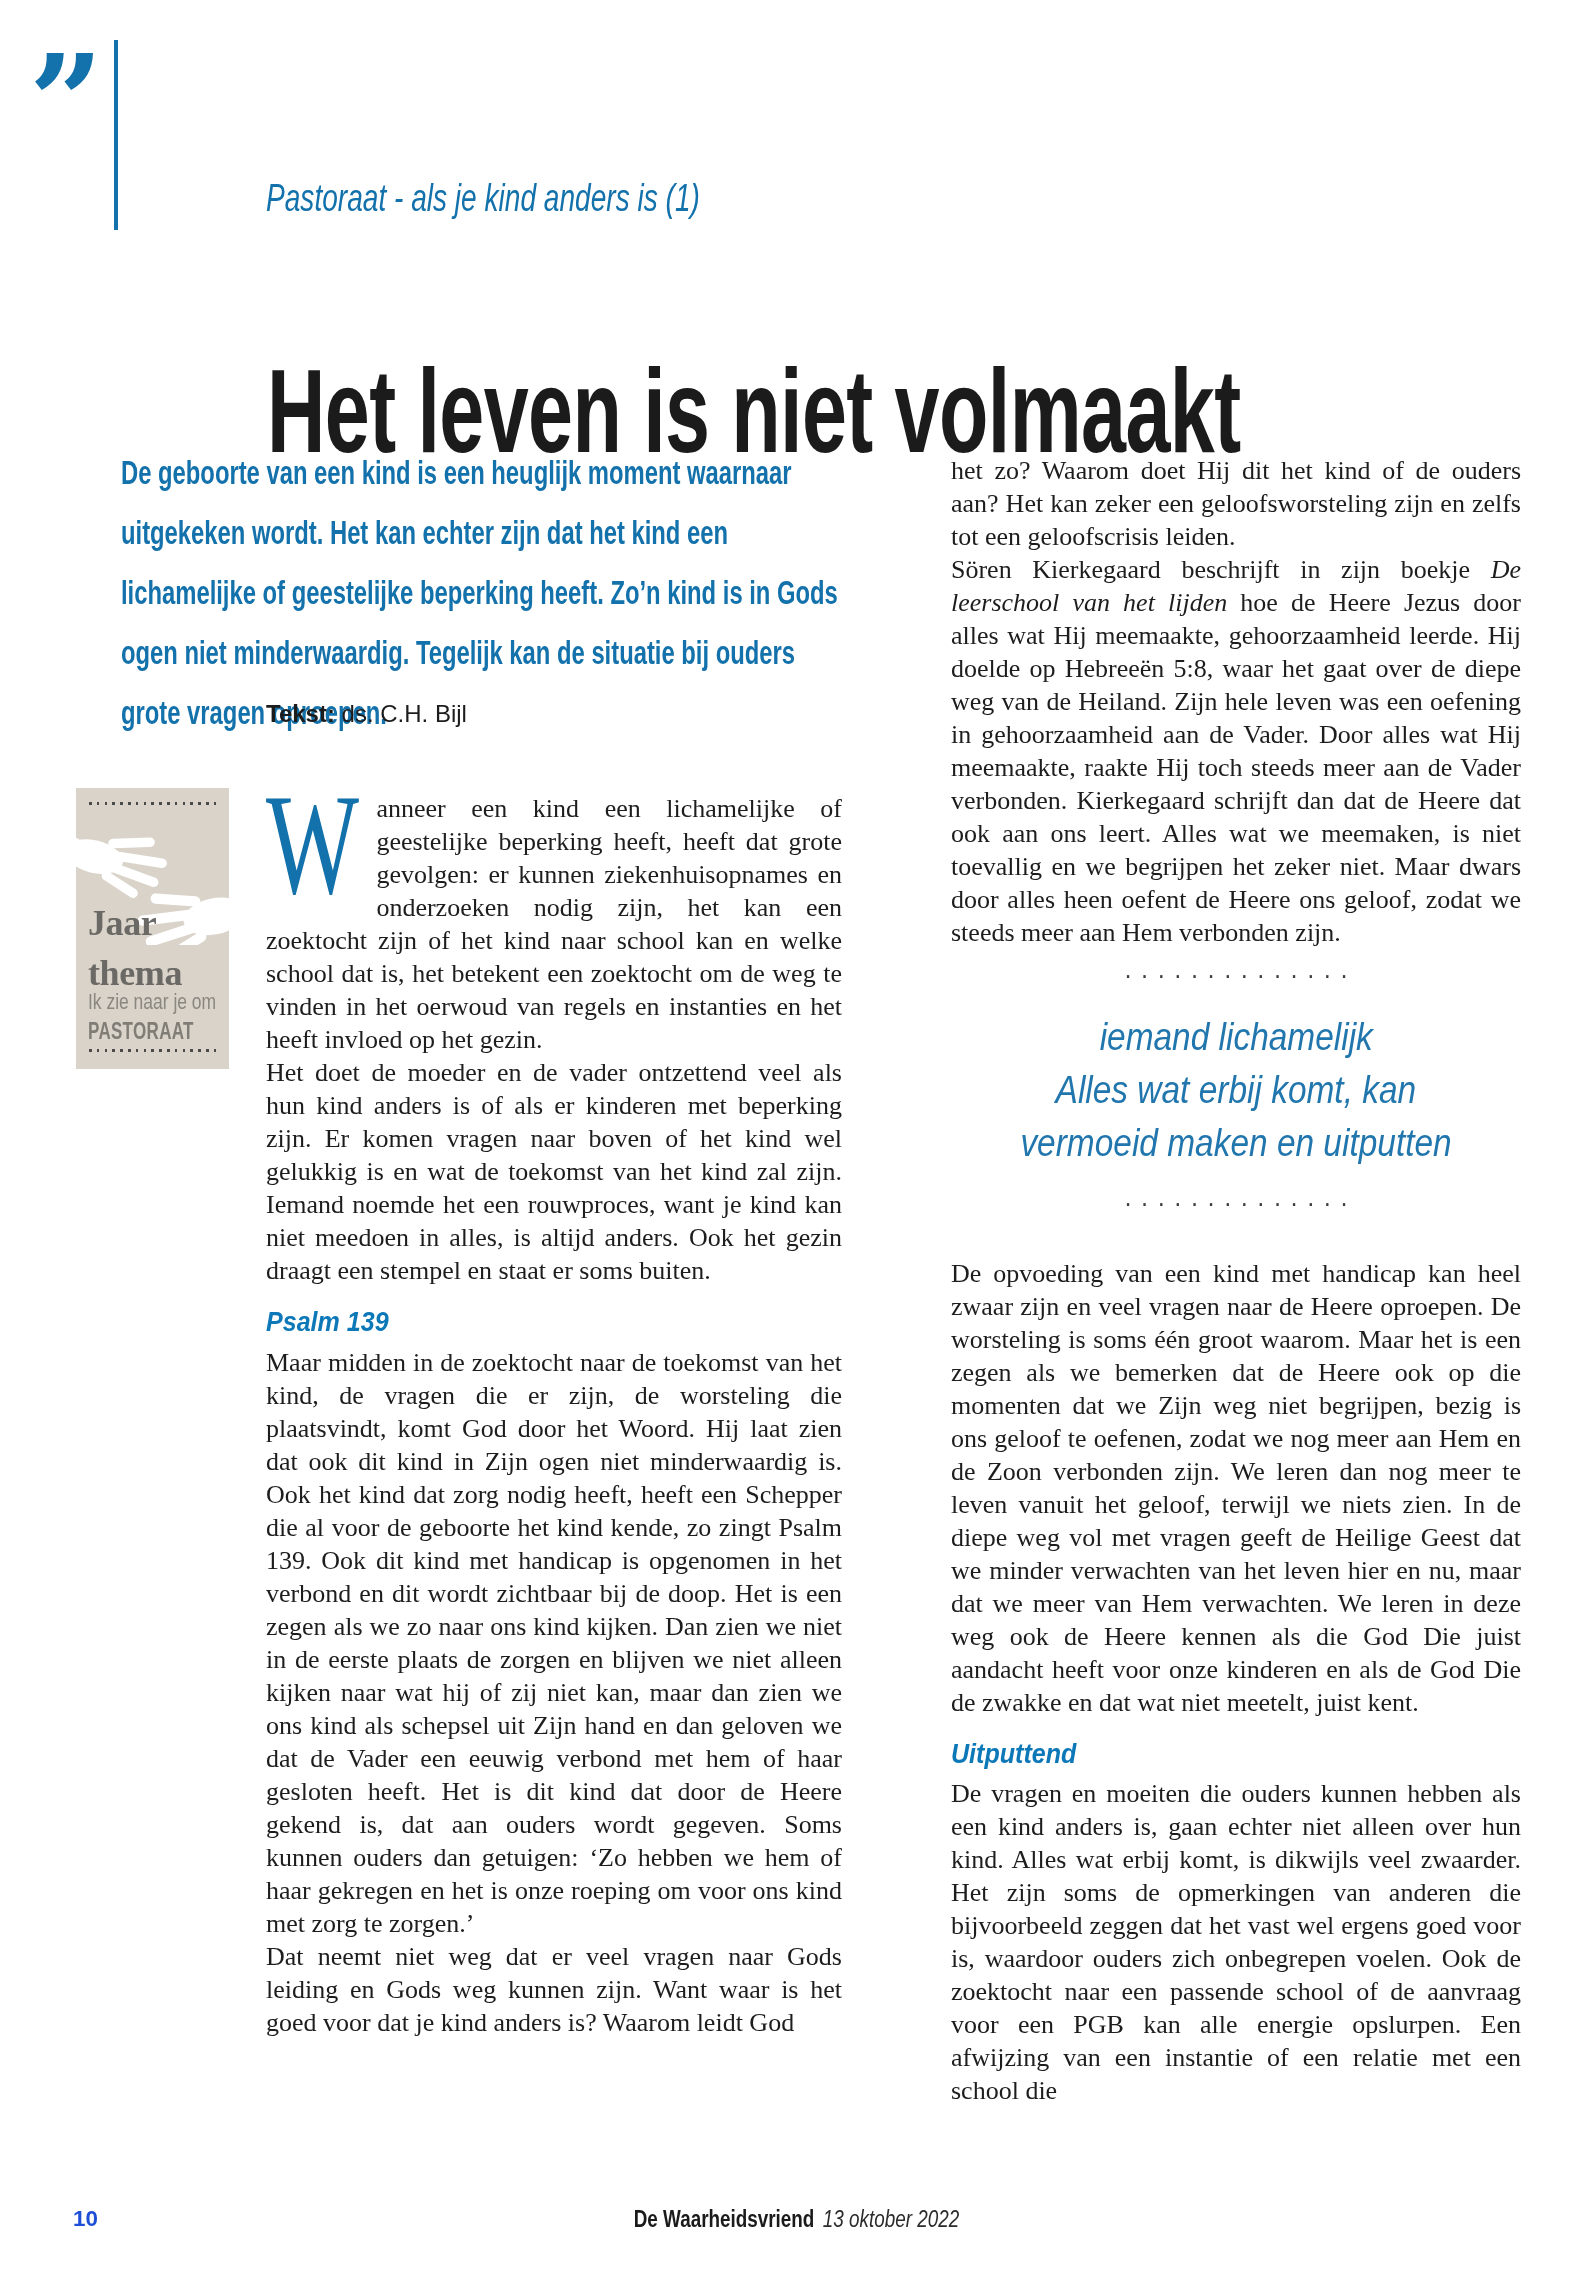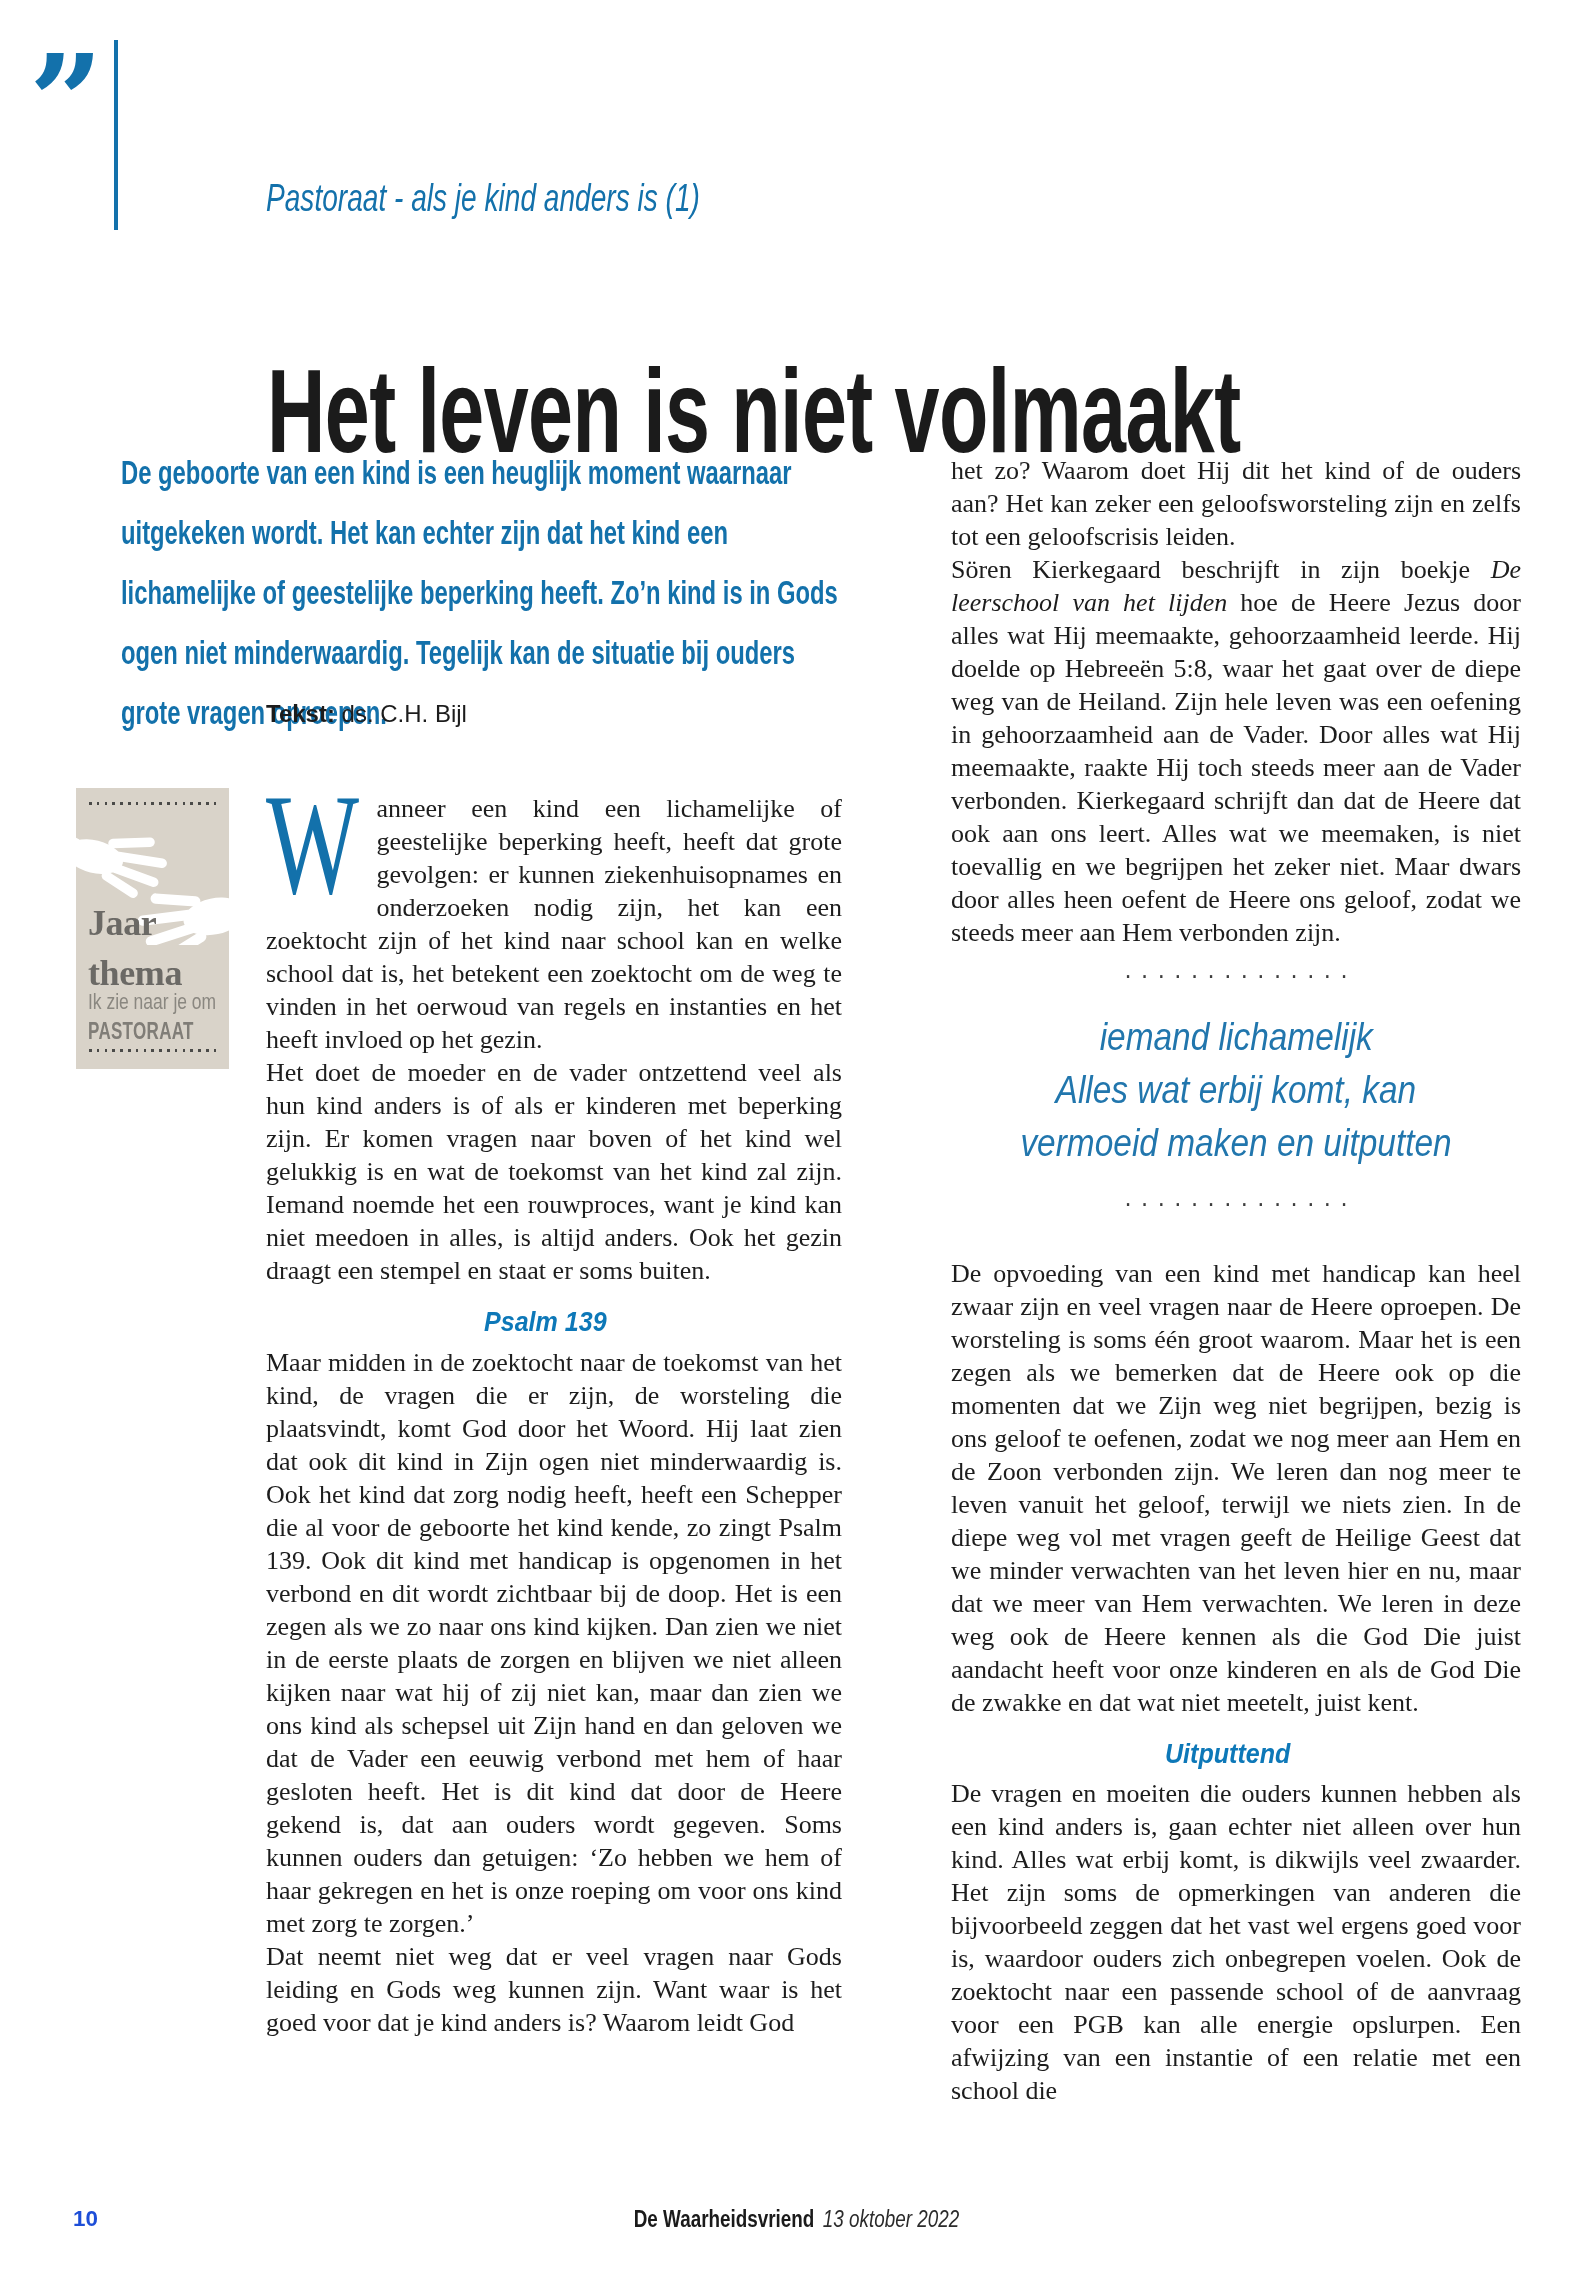--- a/index.html
+++ b/index.html
@@ -70,21 +70,21 @@
   .col-right{left:915px;top:454px;width:570px;margin-left:36px;}
   .body-text p{
     margin:0;font-family:"Liberation Serif",serif;font-size:26px;line-height:33px;
     text-align:justify;color:var(--body);hyphens:auto;-webkit-hyphens:auto;
   }
   .dropcap{
     float:left;width:100px;height:98px;font-size:145px;line-height:97px;
     color:var(--accent);font-weight:400;transform:scaleX(.68);transform-origin:left top;
     margin:3.5px 10.4px 0 0;
   }
-  .heading{margin:19px 0 8.6px 0;text-align:center;}
+  .heading{margin:19px 0 8.6px 0;}
   .subhead{
     display:inline-block;font-style:italic;font-weight:700;font-size:28.5px;line-height:31px;
     color:var(--subhead);transform:scaleX(.88);transform-origin:left bottom;white-space:nowrap;
   }
   .em{font-style:italic;}
   
   .pull-quote{margin:17.3px 0 40px 0;text-align:center;}
   .dots{
     font-family:"DejaVu Sans",sans-serif;font-size:22.4px;line-height:22.4px;color:#3e3e3e;
     letter-spacing:9.5px;padding-left:9.5px;margin:0;

